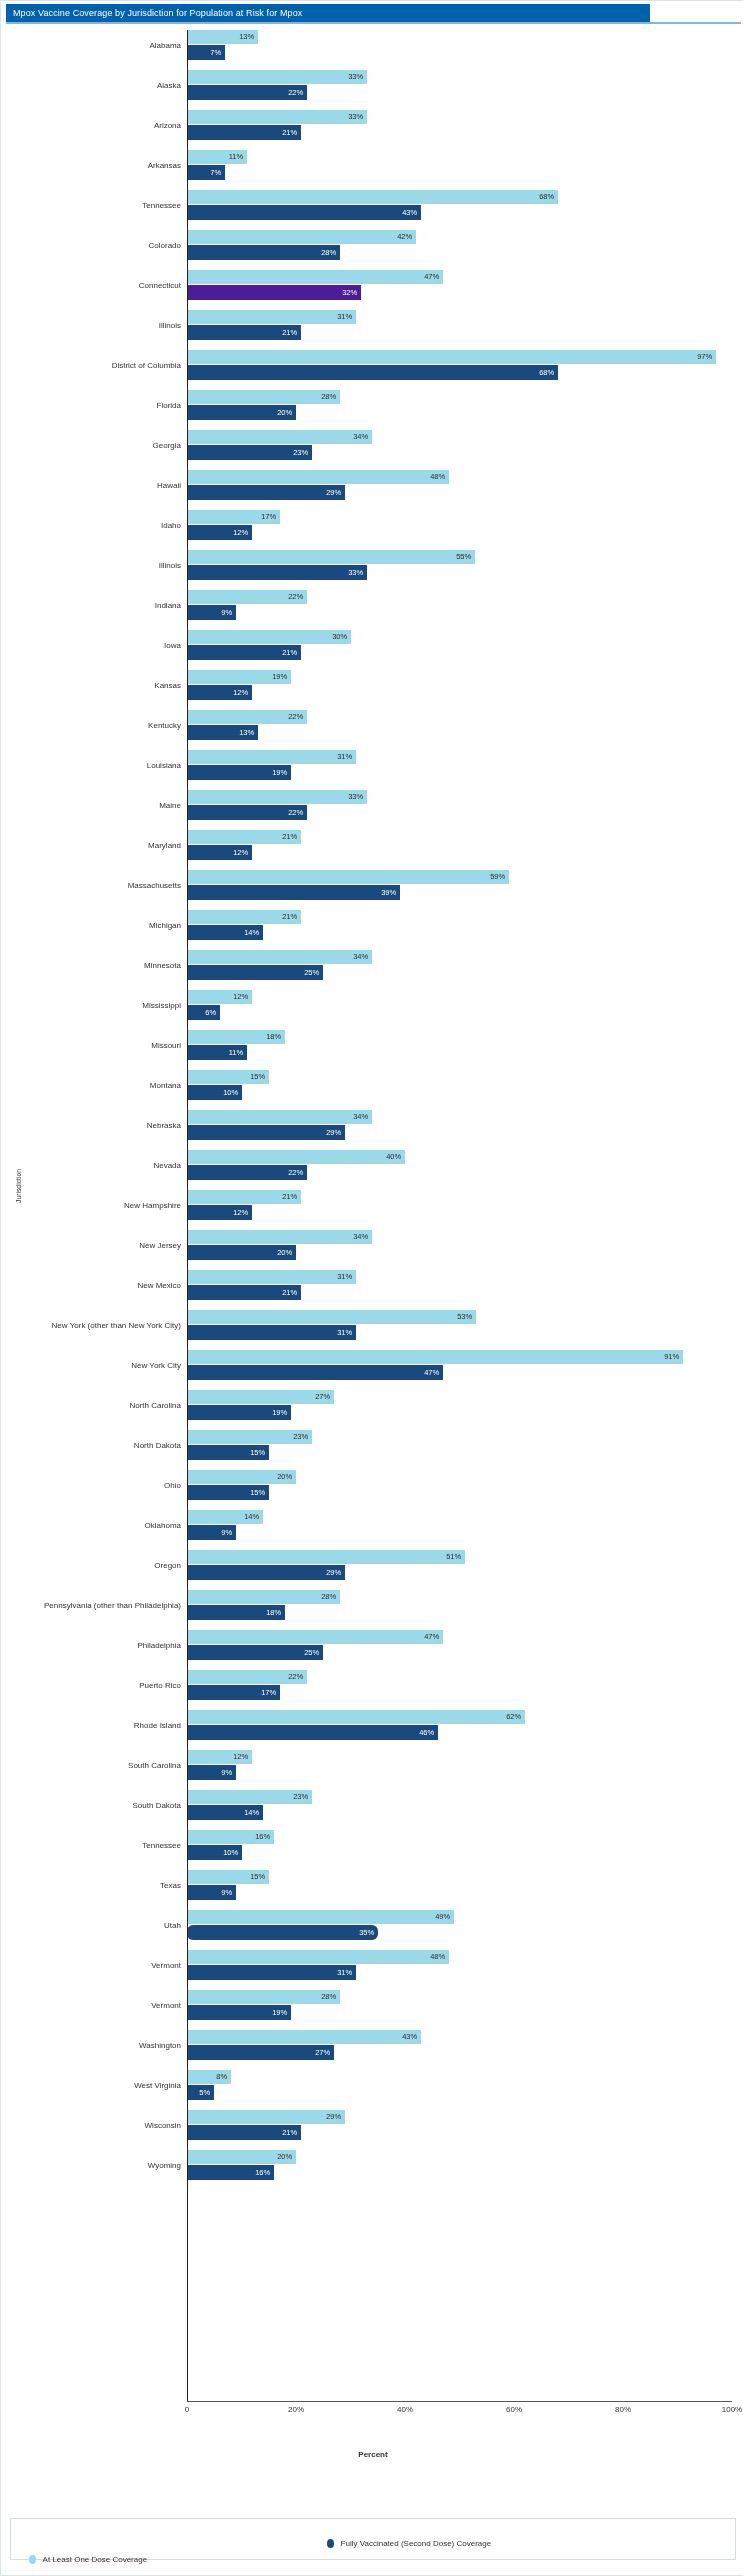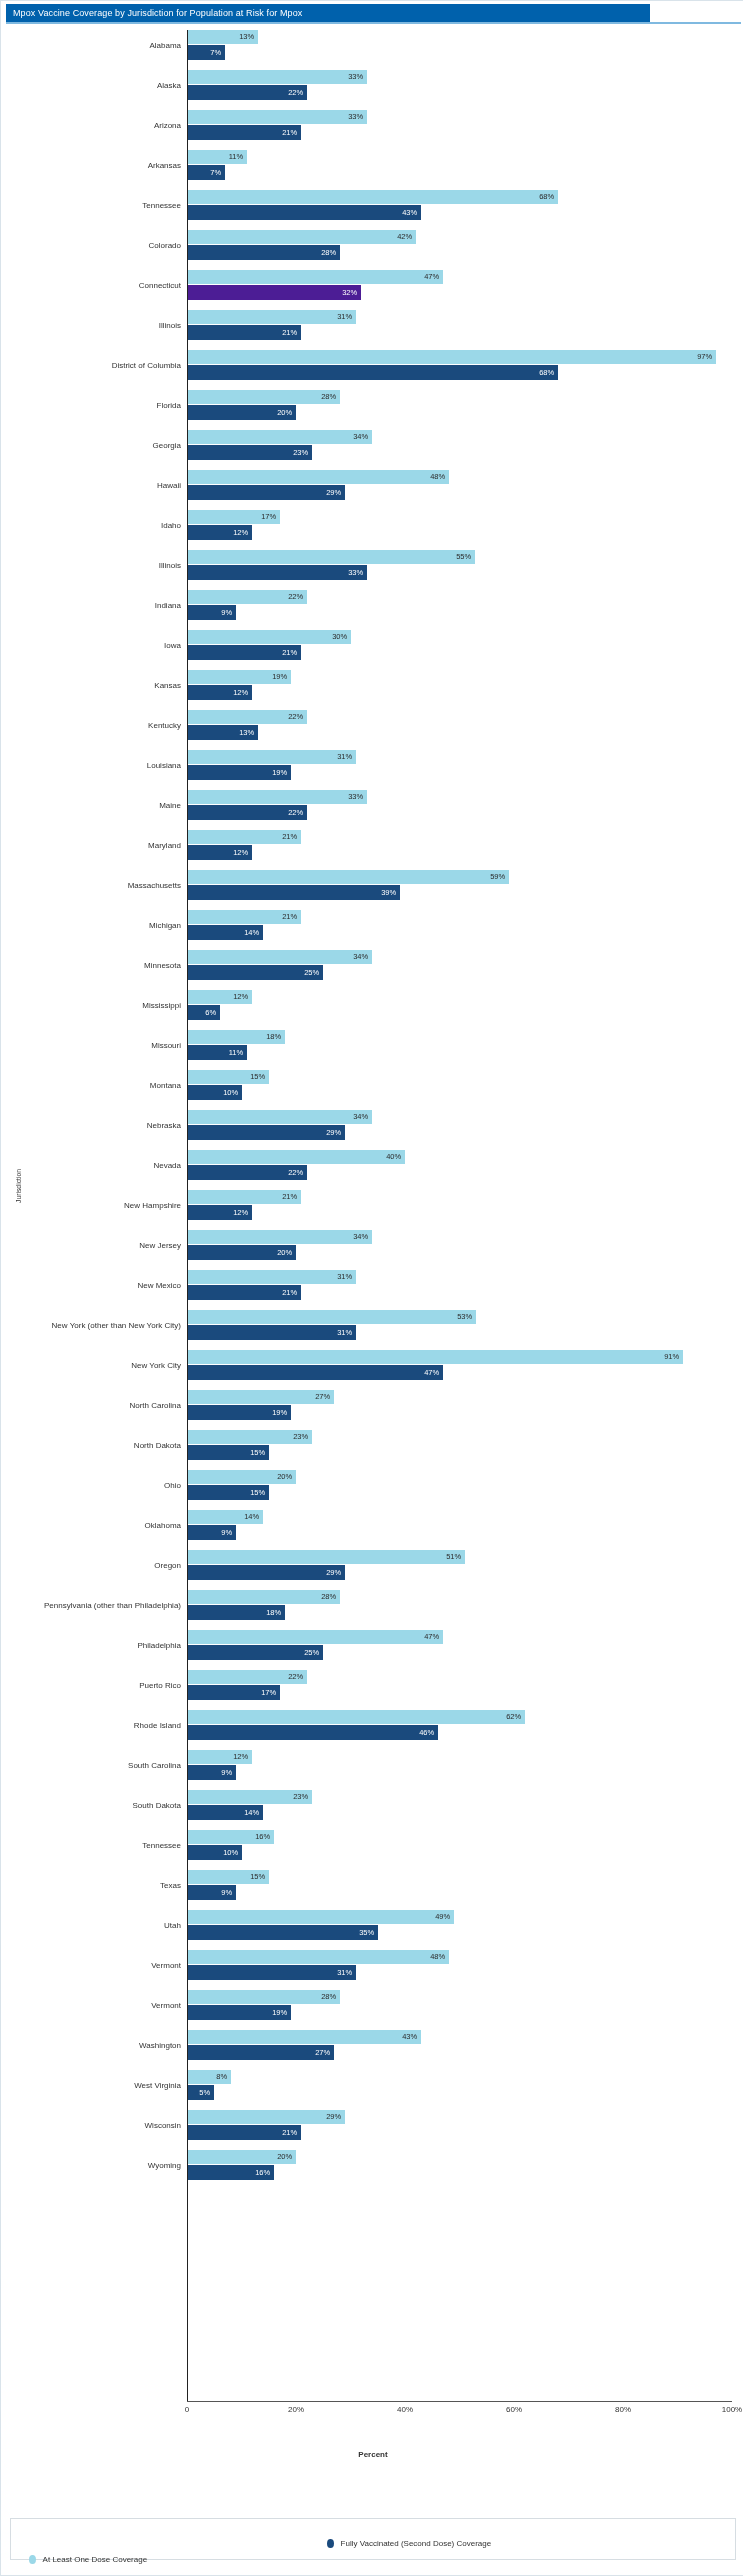--- a/index.html
+++ b/index.html
@@ -684,21 +684,21 @@
               <span class="bar-value">9%</span>
             </div>
           </div>
         </div>
         <div class="row">
           <div class="cat-label">Utah</div>
           <div class="bars">
             <div class="bar one-dose" style="width: 267px; background: rgb(155, 216, 232);">
               <span class="bar-value">49%</span>
             </div>
-            <div class="bar two-dose" style="width: 191px; background: rgb(26, 74, 125);">
+            <div class="bar two-dose" style="width: 191px; background: rgb(26, 74, 125); border-radius: 6px;">
               <span class="bar-value">35%</span>
             </div>
           </div>
         </div>
         <div class="row">
           <div class="cat-label">Vermont</div>
           <div class="bars">
             <div class="bar one-dose" style="width: 262px; background: rgb(155, 216, 232);">
               <span class="bar-value">48%</span>
             </div>

